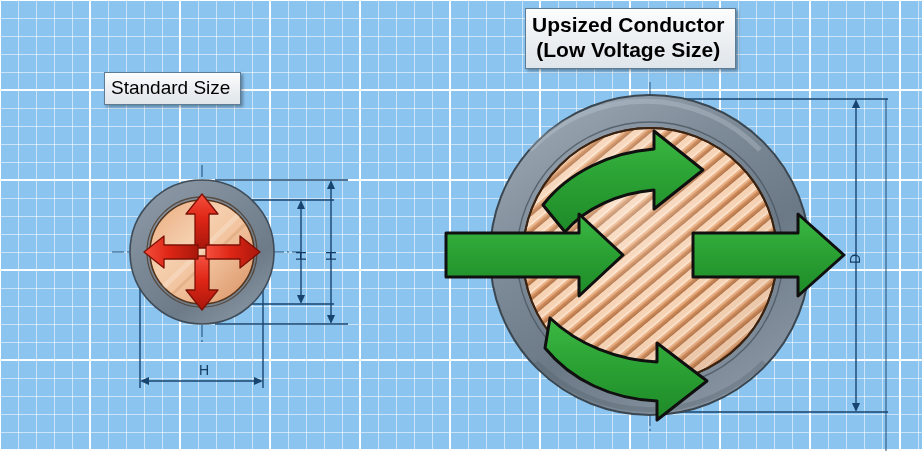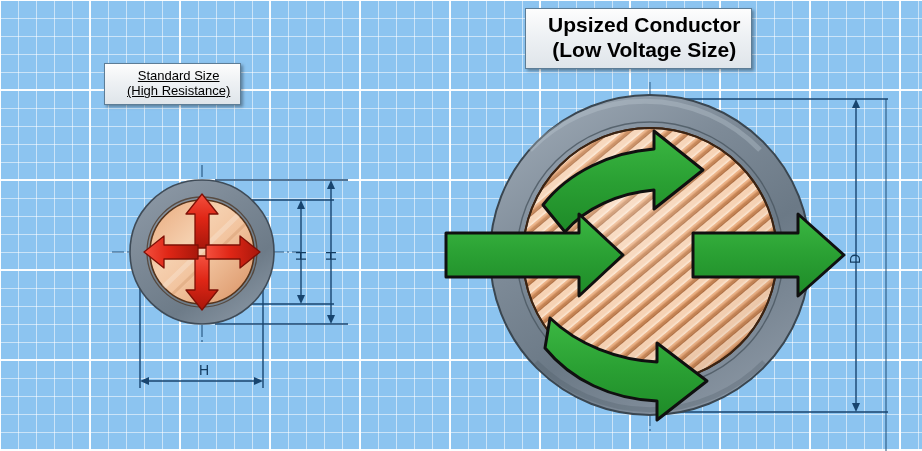--- a/index.html
+++ b/index.html
@@ -27,25 +27,25 @@
 
   
   .callout{
     position:absolute;
     background:linear-gradient(to bottom,#fdfdfd 0%,#eef1f4 45%,#dfe5ea 100%);
     border:1px solid #5d7d96;
     box-shadow:2px 2px 3px rgba(0,0,0,.35);
     text-align:center;
     color:#000;
     line-height:1.18;
-    padding:4px 10px 5px 22px;
+    padding:4px 10px 5px 6px;
     box-sizing:border-box;
     white-space:nowrap;
   }
-  #callout-left{left:104px;top:63px;font-size:13px;text-decoration:underline;}
+  #callout-left{left:104px;top:72px;font-size:19px;}
   #callout-right{left:525px;top:8px;font-size:21px;font-weight:bold;}
   .callout .l1,.callout .l2{display:block;}
 
   
   .dimtext{
     position:absolute;
     color:#123a5e;
     font-size:14px;
     font-family:"Liberation Sans", sans-serif;
     line-height:1;
@@ -233,21 +233,20 @@
       </g>
     </g>
 
     <g stroke="#4a6d8a" stroke-width="1" fill="none" opacity="0.0">
       <line x1="210" y1="108" x2="210" y2="178"></line>
     </g>
   </svg>
 
   <div class="callout" id="callout-left">
     <span class="l1">Standard Size</span>
-    <span class="l2">(High Resistance)</span>
   </div>
 
   <div class="callout" id="callout-right">
     <span class="l1">Upsized Conductor</span>
     <span class="l2">(Low Voltage Size)</span>
   </div>
 
   <div class="dimtext rot" style="left:291px;top:244px;width:20px;">H</div>
 
   <div class="dimtext rot" style="left:321px;top:244px;width:20px;">H</div>

